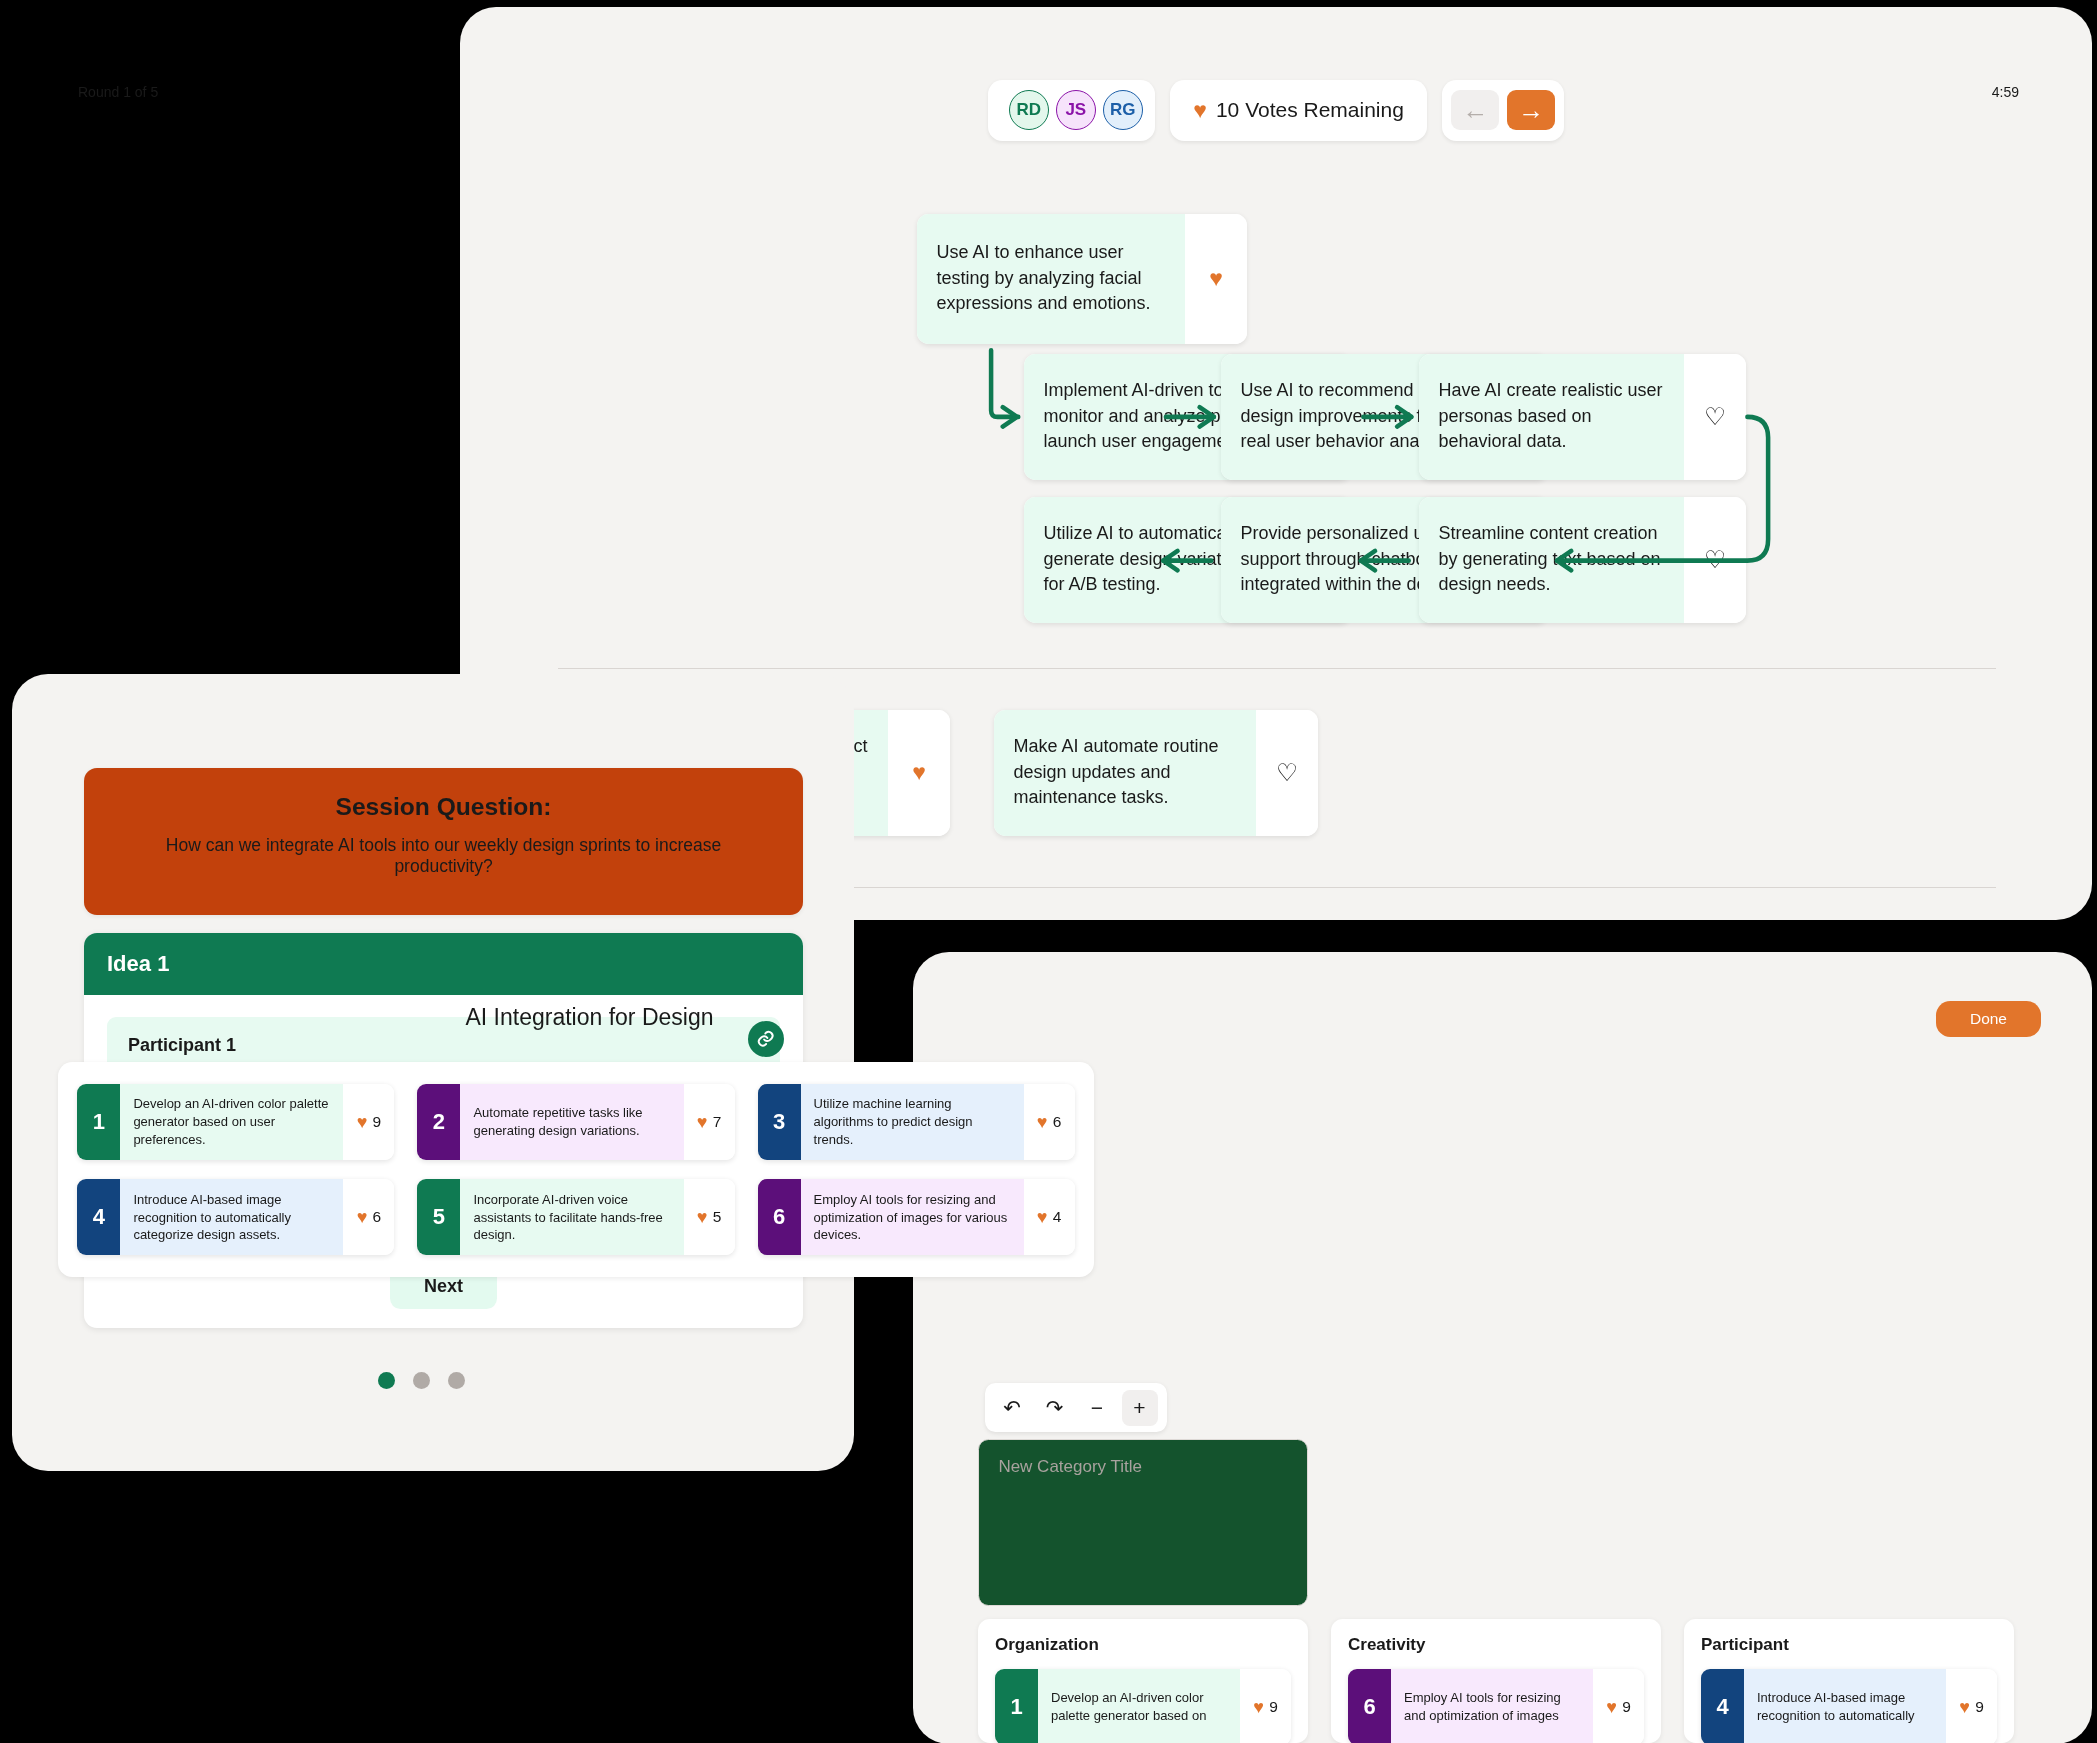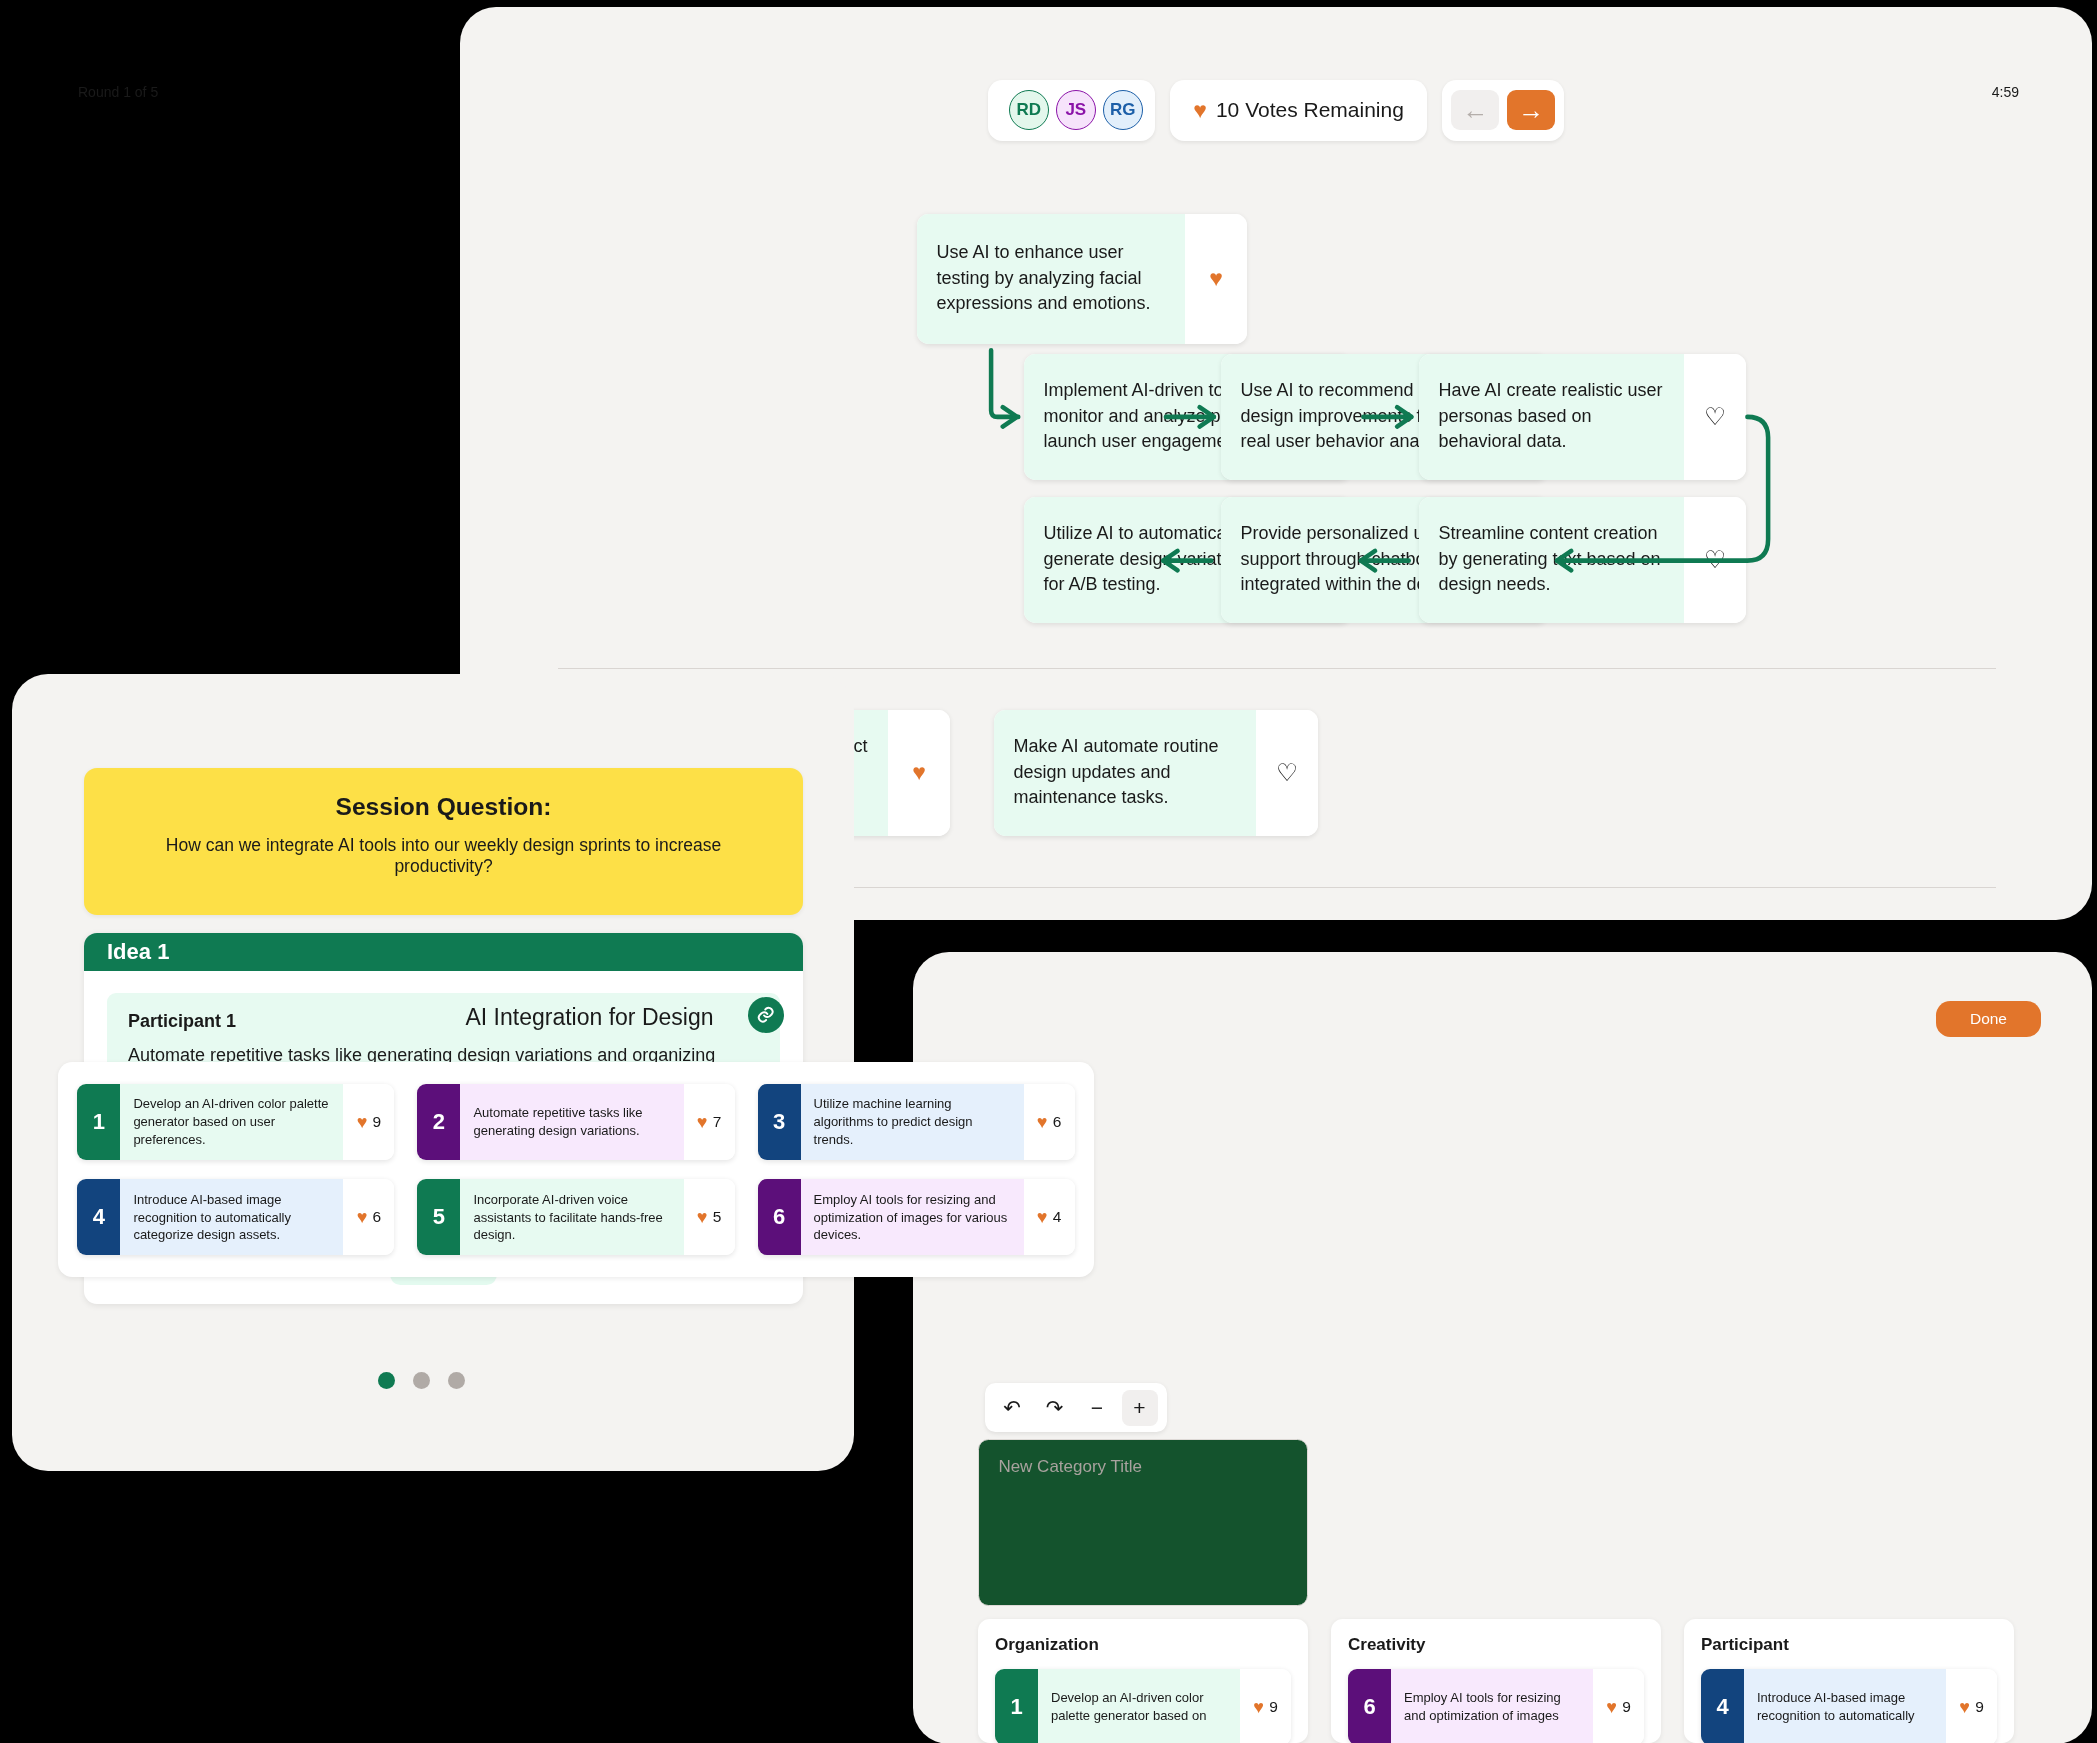--- a/index.html
+++ b/index.html
@@ -34,29 +34,29 @@
   .ideacard .vote{width:62px;display:flex;align-items:center;justify-content:center;
                   background:#fff;font-size:24.6px;}
   .heart-out{color:#111;}
   .divider{position:absolute;height:1.3px;background:#d9d5d2;}
   svg.connector{position:absolute;overflow:visible;}
 
   
   #panel-round{left:11.7px;top:674px;width:842px;height:797px;}
   .round-head{position:absolute;top:84px;left:78px;right:78px;display:flex;
               justify-content:space-between;font-size:14px;}
-  .qcard{position:absolute;top:768px;left:84px;width:719px;background:#fde047;
+  .qcard{position:absolute;top:768px;left:84px;width:719px;background:#c2410c;
          border-radius:13px;padding:24.6px 19.4px;box-sizing:border-box;text-align:center;
          box-shadow:0 1.3px 4.5px rgba(0,0,0,.06);}
   .qcard h3{margin:0 0 14.3px;font-size:24.6px;font-weight:700;}
   .qcard p{margin:14px;font-size:17.5px;}
   .ideabox{position:absolute;top:933px;left:84px;width:719px;background:#fff;
            border-radius:13px;overflow:hidden;box-shadow:0 1.9px 6.5px rgba(0,0,0,.08);}
   .ideabox-hd{background:#0f7a52;color:#fff;font-size:22px;font-weight:600;
-              padding:6px 23px;}
+              padding:18px 23px;}
   .ideabox-body{padding:22px 23px 6.5px;position:relative;}
   .p-card{background:#e7faf1;border-radius:9px;padding:18px 21px;position:relative;}
   .p-card .who{font-size:18px;font-weight:700;margin-bottom:10.4px;}
   .p-card .body{font-size:18px;line-height:1.45;}
   .linkbtn{position:absolute;right:-3.9px;top:3.9px;width:36px;height:36px;border-radius:50%;
            background:#0f7a52;color:#fff;display:flex;align-items:center;
            justify-content:center;font-size:19.4px;}
   .your-row{display:flex;align-items:flex-start;margin-top:11.7px;}
   .your-card{background:#e7faf1;border-radius:9px;padding:15.5px 19.4px;flex:1;
              margin-left:30px;}

